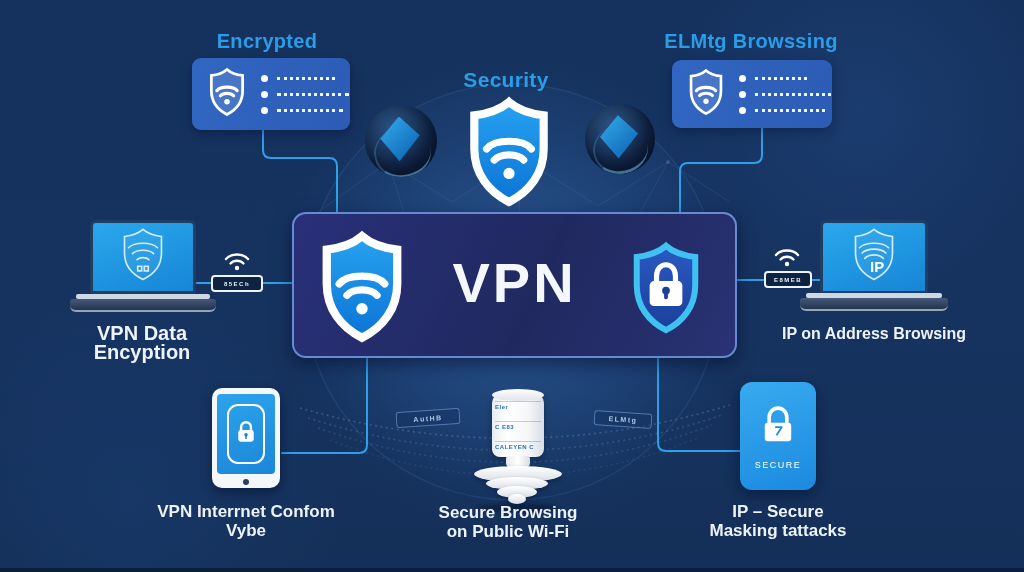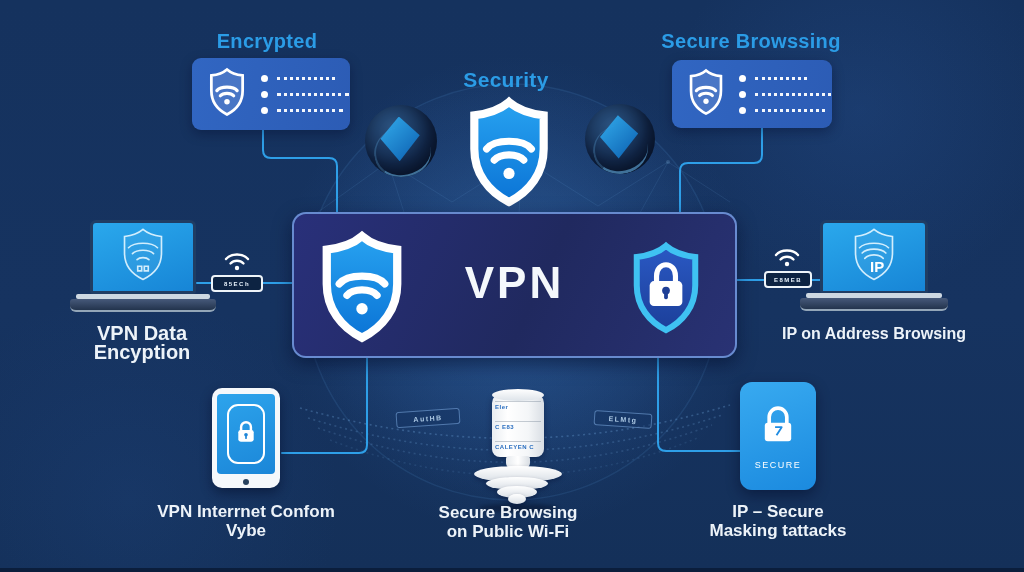--- a/index.html
+++ b/index.html
@@ -24,21 +24,21 @@
   .dot-rows{display:flex;flex-direction:column;gap:9px;}
   .dot-row{display:flex;align-items:center;gap:9px;}
   .bullet{width:7px;height:7px;border-radius:50%;background:#fff;flex:0 0 auto;}
   .dashes{height:0;border-top:3px dotted rgba(255,255,255,.95);}
   
   #vpn-box{left:292px;top:212px;width:445px;height:146px;border-radius:14px;
     border:2px solid rgba(115,155,225,.85);box-sizing:border-box;
     background:linear-gradient(115deg,#29307a 0%,#20295f 55%,#293274 100%);
     box-shadow:0 6px 18px rgba(0,8,35,.5);}
   #vpn-label{position:absolute;left:0;right:0;top:50%;transform:translateY(-54%);
-    text-align:center;color:#f4f8fc;font-size:44px;font-weight:700;letter-spacing:3px;}
+    text-align:center;color:#f4f8fc;font-size:56px;font-weight:700;letter-spacing:3px;}
   
   .lap-screen{border:3px solid #203d63;border-radius:6px 6px 3px 3px;box-sizing:border-box;
     background:linear-gradient(160deg,#2aa8ec,#1785d6);display:flex;align-items:center;justify-content:center;}
   .lap-hinge{background:#cdd8e2;border-radius:2px;}
   .lap-base{background:linear-gradient(180deg,#46597а,#23344d);background:linear-gradient(180deg,#46597a,#23344d);
     border-radius:3px 3px 6px 6px;border-bottom:2px solid #93a6b8;box-sizing:border-box;}
   .ip-overlay{position:absolute;color:#fff;font-weight:700;font-size:15px;}
   
   .router{border:2px solid #eef4f9;border-radius:4px;background:#0d2342;color:#e8f2fb;
     font-size:6px;font-weight:700;letter-spacing:1.5px;display:flex;align-items:center;justify-content:center;box-sizing:border-box;}
@@ -177,21 +177,21 @@
 
   <div class="abs z2 orb" style="left:365px;top:105px;width:72px;height:72px;">
     <div class="gloss"></div>
     <div class="ring"></div>
   </div>
   <div class="abs z2 orb" style="left:585px;top:104px;width:70px;height:70px;">
     <div class="gloss"></div>
     <div class="ring"></div>
   </div>
 
-  <div class="abs z2 title" style="left:658px;top:30px;width:186px;font-size:20px;">Secure Browssing</div>
+  <div class="abs z2 title" style="left:658px;top:30px;width:186px;font-size:20px;">ELMtg Browssing</div>
 
   <div class="abs z2 info-card" style="left:672px;top:60px;width:160px;height:68px;">
     <span>
       <svg width="44" height="50" viewBox="0 0 100 110">
         <path d="M50 6 C42 13 29 17.5 16 19 V52 C16 76 30 94 50 104 C70 94 84 76 84 52 V19 C71 17.5 58 13 50 6 Z" fill="rgba(255,255,255,0.12)" stroke="#fff" stroke-width="6"></path>
         <g stroke="#fff" stroke-width="7" fill="none" stroke-linecap="round">
           <path d="M28 52 C36 42 64 42 72 52"></path>
           <path d="M35.5 63 C41.5 56 58.5 56 64.5 63"></path>
         </g>
         <circle cx="50" cy="76" r="6" fill="#fff"></circle>

